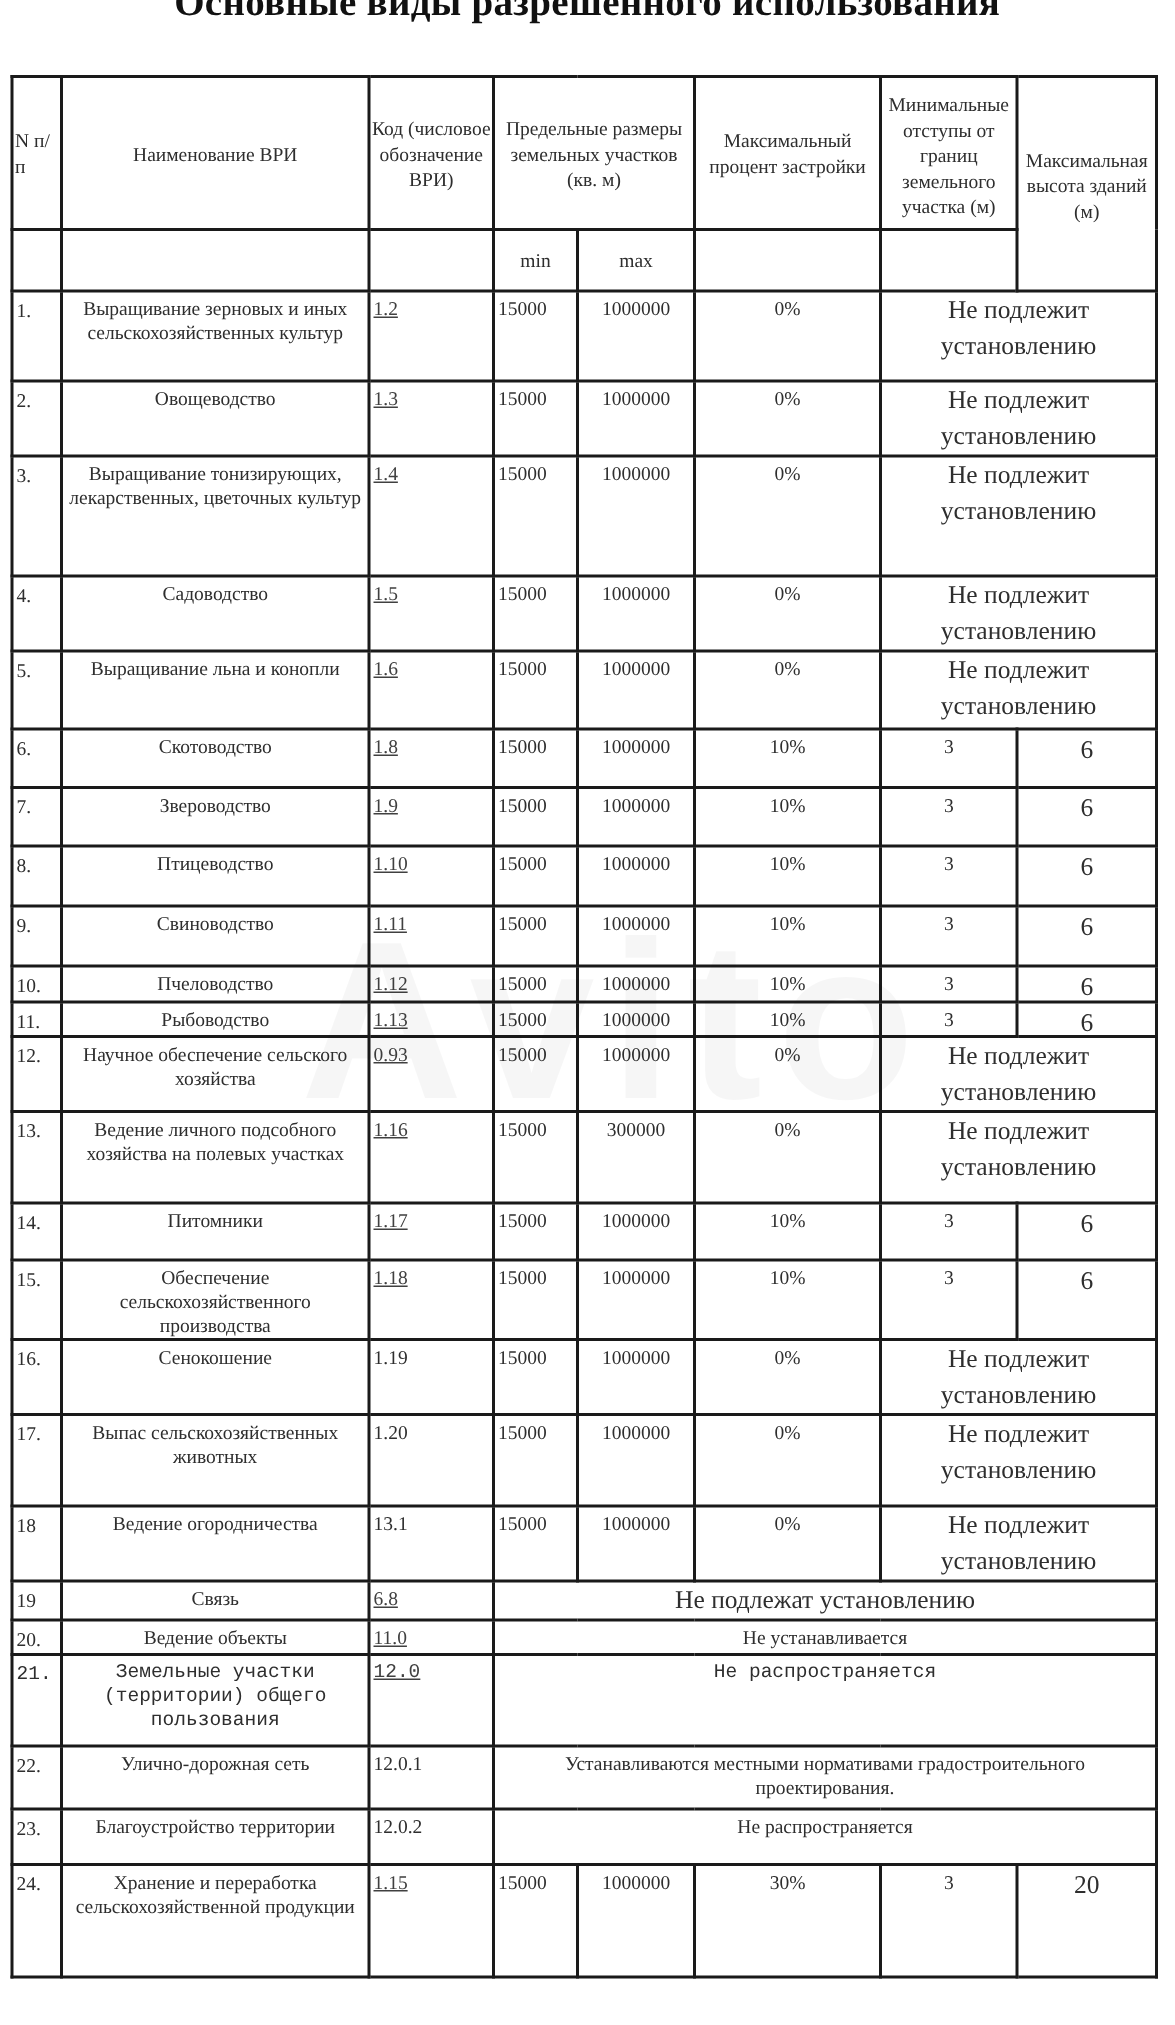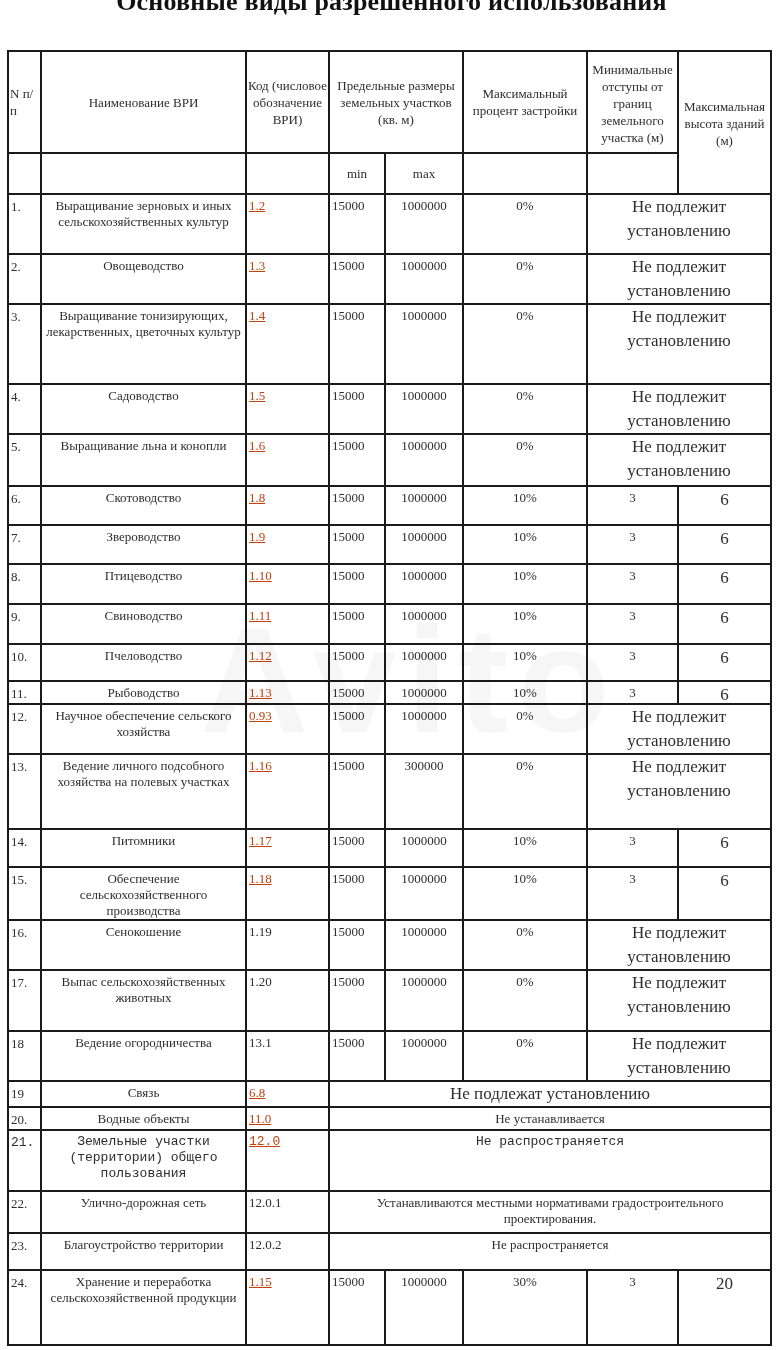--- a/index.html
+++ b/index.html
@@ -20,21 +20,21 @@
   .c-code { text-align: left; padding: 3px 0 0 2px !important; }
   .c-code.plain { padding-right: 22px !important; }
   .c-min { text-align: left; padding: 3px 0 0 2px !important; }
   .c-max { text-align: center; padding: 3px 0 0 0 !important; }
   .c-pct { text-align: center; padding: 3px 0 0 0 !important; }
   .c-ind { text-align: center; padding: 3px 0 0 0 !important; }
   .c-h { text-align: center; padding: 5px 0 0 0 !important; font-size: 17px !important; }
   .big { text-align: center; font-size: 17px !important; line-height: 24px !important; padding: 0 !important; vertical-align: top; }
   .span-text { text-align: center; padding: 3px 0 0 0 !important; }
   .span-big { text-align: center; font-size: 17px !important; line-height: 20px !important; padding: 2px 0 0 0 !important; }
-  a.code { color: #c2410c; text-decoration: underline; }
+  a.code { color: #404040; text-decoration: underline; }
   th.hdr-top { vertical-align: middle; }
   th.hdr-h { vertical-align: top; padding-top: 2px !important; margin-left: 48px; }
   th.hdr-ind { vertical-align: top; padding-top: 2px !important; }
 </style>
 </head>
 <body>
 
 <div class="title">Основные виды разрешенного использования</div>
 
 <table class="vri">
@@ -147,21 +147,21 @@
       <tr style="height: 40px;">
         <td class="c-num">9.</td>
         <td class="c-name">Свиноводство</td>
         <td class="c-code"><a class="code" href="#">1.11</a></td>
         <td class="c-min">15000</td>
         <td class="c-max">1000000</td>
         <td class="c-pct">10%</td>
         <td class="c-ind">3</td>
         <td class="c-h">6</td>
       </tr>
-      <tr style="height: 37px;">
+      <tr style="height: 24px;">
         <td class="c-num">10.</td>
         <td class="c-name">Пчеловодство</td>
         <td class="c-code"><a class="code" href="#">1.12</a></td>
         <td class="c-min">15000</td>
         <td class="c-max">1000000</td>
         <td class="c-pct">10%</td>
         <td class="c-ind">3</td>
         <td class="c-h">6</td>
       </tr>
       <tr style="height: 20px;">
@@ -176,21 +176,21 @@
       </tr>
       <tr style="height: 48px; font-family: Liberation Serif, serif;">
         <td class="c-num">12.</td>
         <td class="c-name">Научное обеспечение сельского хозяйства</td>
         <td class="c-code"><a class="code" href="#">0.93</a></td>
         <td class="c-min">15000</td>
         <td class="c-max">1000000</td>
         <td class="c-pct">0%</td>
         <td class="big" colspan="2">Не подлежит установлению</td>
       </tr>
-      <tr style="height: 75px;">
+      <tr style="height: 61px;">
         <td class="c-num">13.</td>
         <td class="c-name">Ведение личного подсобного хозяйства на полевых участках</td>
         <td class="c-code"><a class="code" href="#">1.16</a></td>
         <td class="c-min">15000</td>
         <td class="c-max">300000</td>
         <td class="c-pct">0%</td>
         <td class="big" colspan="2">Не подлежит установлению</td>
       </tr>
       <tr style="height: 38px;">
         <td class="c-num">14.</td>
@@ -240,21 +240,21 @@
         <td class="big" colspan="2">Не подлежит установлению</td>
       </tr>
       <tr style="height: 26px; margin-top: 48px;">
         <td class="c-num">19</td>
         <td class="c-name">Связь</td>
         <td class="c-code"><a class="code" href="#">6.8</a></td>
         <td class="span-big" colspan="5">Не подлежат установлению</td>
       </tr>
       <tr style="height: 23px;">
         <td class="c-num">20.</td>
-        <td class="c-name">Водные объекты</td>
+        <td class="c-name">Ведение объекты</td>
         <td class="c-code"><a class="code" href="#">11.0</a></td>
         <td class="span-text" colspan="5">Не устанавливается</td>
       </tr>
       <tr style="height: 61px; font-family: Liberation Mono, monospace;">
         <td class="c-num">21.</td>
         <td class="c-name">Земельные участки (территории) общего пользования</td>
         <td class="c-code"><a class="code" href="#">12.0</a></td>
         <td class="span-text" colspan="5">Не распространяется</td>
       </tr>
       <tr style="height: 42px;">

